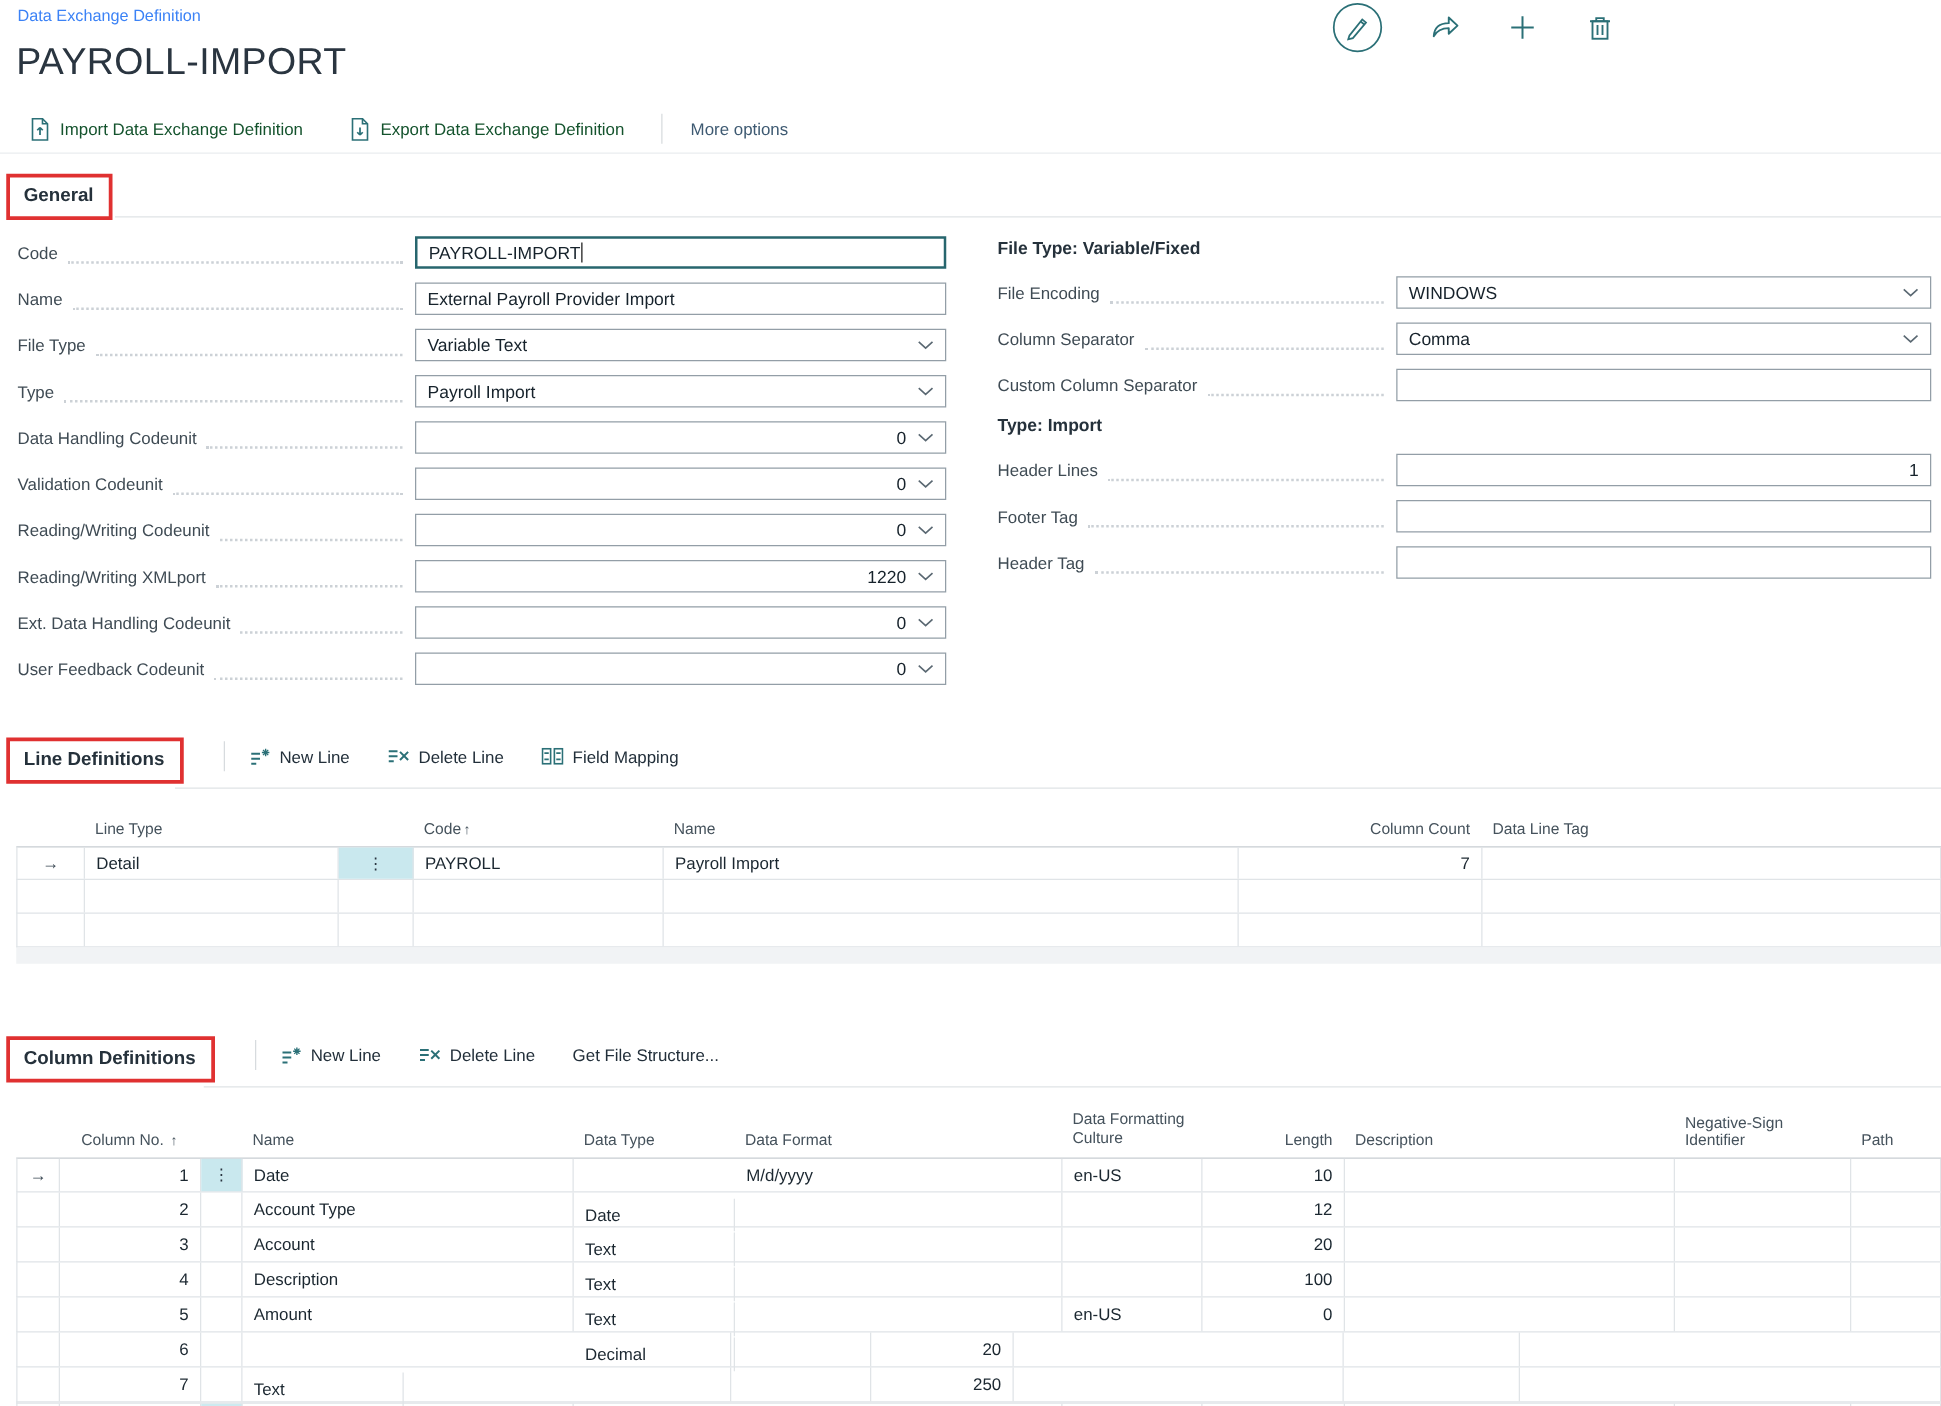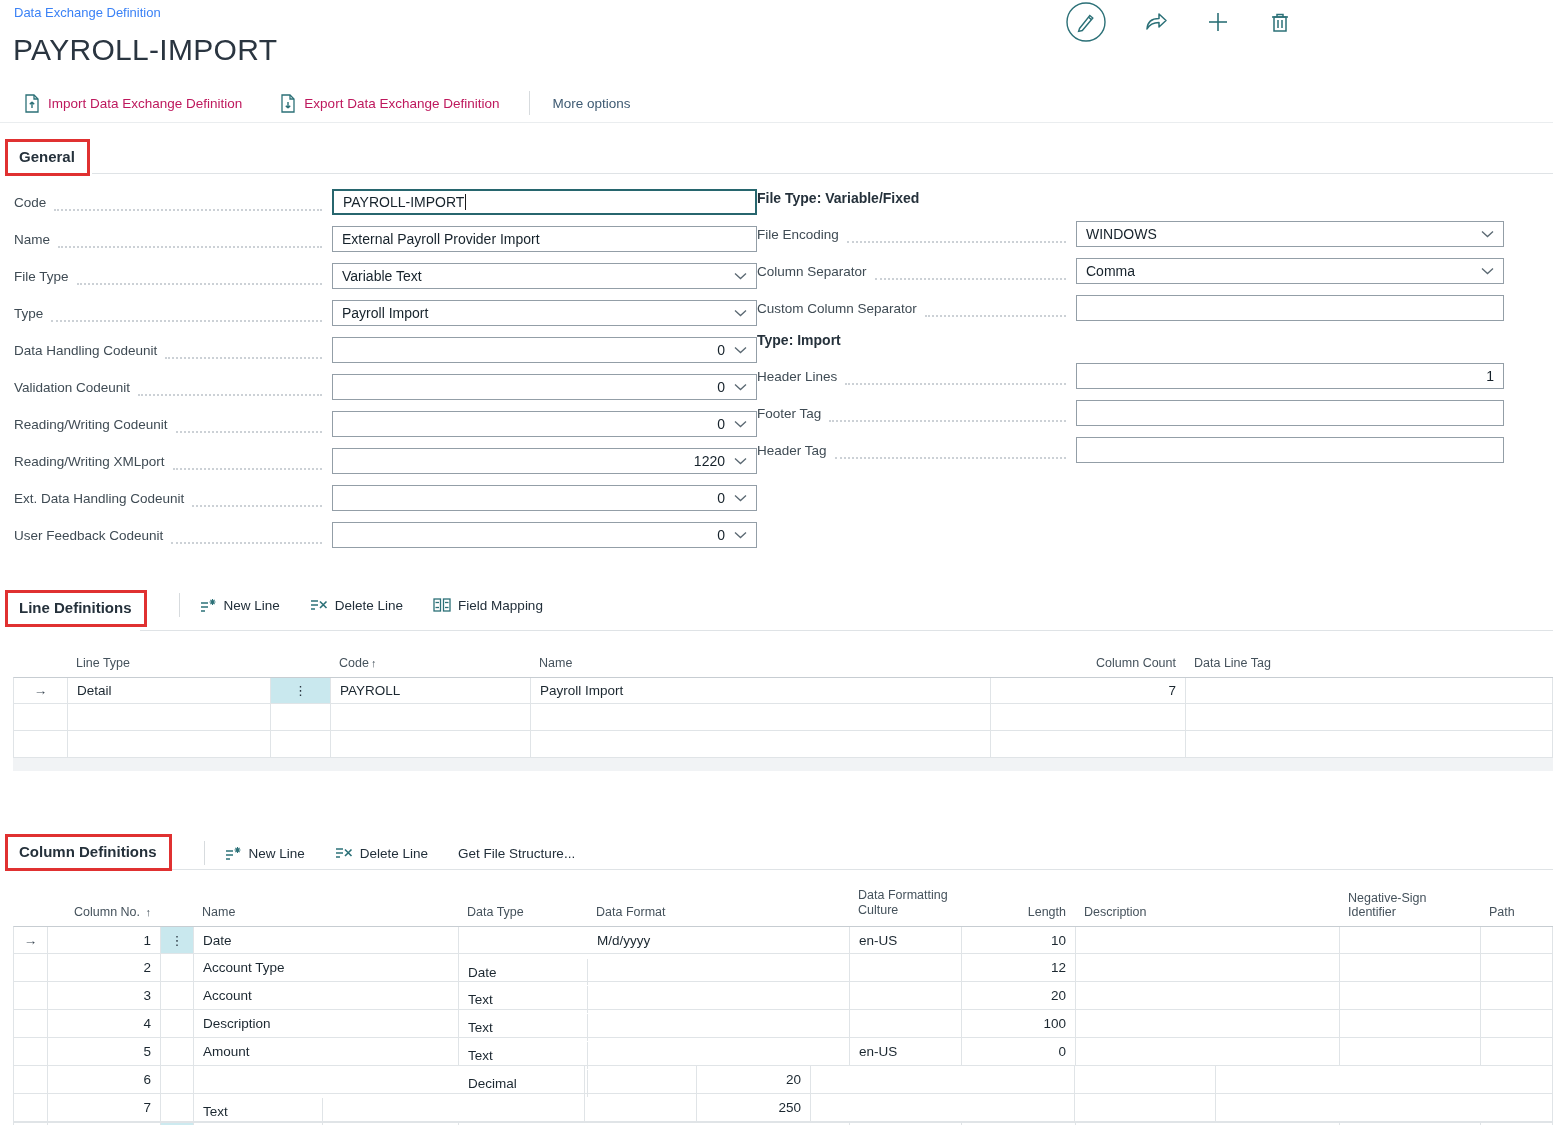--- a/index.html
+++ b/index.html
@@ -12,35 +12,35 @@
   
   .breadcrumb { position:absolute; left:14px; top:5px; font-size:13px; color:#3b82f6; cursor:pointer; }
   .top-icons { position:absolute; left:1064px; top:0; display:flex; align-items:center; }
   .icon-btn { display:flex; align-items:center; justify-content:center; cursor:pointer; }
   .pencil-circle { width:44px; height:44px; margin-right:17px; }
   .ticon { width:26px; height:26px; margin:0 18px; }
   .page-title { position:absolute; left:13px; top:33px; font-size:30px; font-weight:300; color:#2a3540; letter-spacing:0.3px; }
   
   .actionbar { position:absolute; left:0; top:90px; width:1553px; height:33px; border-bottom:1px solid #eaedef; }
   .actionbar-inner { display:flex; align-items:center; height:26px; margin-left:24px; font-size:13.5px; }
-  .act-item { display:flex; align-items:center; gap:8px; color:#be185d; cursor:pointer; margin-right:38px; }
+  .act-item { display:flex; align-items:center; gap:8px; color:#14532d; cursor:pointer; margin-right:38px; }
   .act-sep { width:1px; height:24px; background:#d7dbde; margin:0 22px 0 -8px; }
   .more-options { color:#3e5a72; cursor:pointer; }
   
   .sec-head { position:absolute; left:0; display:flex; align-items:center; }
   .red-box { border:3px solid #e03131; padding:6px 12px 8px 11px; margin-left:5px;
              font-size:15px; font-weight:700; color:#25313b; background:#fff; position:relative; z-index:2; white-space:nowrap; }
   .sec-rule { position:absolute; right:0; bottom:5px; height:1px; background:#dfe3e6; }
   .sec-toolbar { display:flex; align-items:center; font-size:13.5px; margin-left:12px; margin-bottom:6px; }
   .t-sep { width:1px; height:24px; background:#d7dbde; margin:0 20px; }
   .tool-btn { display:flex; align-items:center; gap:7px; color:#222f3a; cursor:pointer; margin-right:30px; white-space:nowrap; }
   
   .gen-grid { position:absolute; left:14px; top:189px; width:1531px; display:flex; }
   .gen-left { width:743px; }
-  .gen-right { width:747px; }
+  .gen-right { width:747px; margin-left:41px; }
   .frow { display:flex; align-items:center; height:26px; margin-bottom:11px; }
   .flabel { font-size:13.5px; color:#3f4b54; white-space:nowrap; }
   .leader { flex:1; border-bottom:2px dotted #ccd1d6; margin:8px 10px 0 8px; height:10px; }
   .fbox { width:425px; height:26px; border:1px solid #939ea7; background:#fff; display:flex;
           align-items:center; padding:0 9px; font-size:14px; color:#16222b; flex:none; cursor:text; }
   .gen-right .fbox { width:428px; }
   .fbox.focused { border:2px solid #27666e; }
   .caret { width:1px; height:16px; background:#1a1a1a; margin-left:1px; }
   .chev { margin-left:auto; flex:none; display:flex; cursor:pointer; }
   .fbox .num { margin-left:auto; }
@@ -395,21 +395,21 @@
       <div class="ld-lt"></div>
       <div class="ld-dots"></div>
     <div class="ld-code"></div>
       <div class="ld-name"></div>
       <div class="ld-cc"></div>
       <div class="ld-tag"></div>
   </div>
   <div class="ld-foot"></div>
 </div>
 
-<div class="sec-head" style="top:823px; width:1553px; height:48px;align-items:flex-end;">
+<div class="sec-head" style="top:823px; width:1553px; height:48px;">
   <div class="sec-rule" style="left:163px; bottom:1px;"></div>
   <div class="red-box">Column Definitions</div>
   <div class="sec-toolbar">
     <div class="t-sep"></div>
     <div class="tool-btn">
       <span>
         <svg width="17" height="15" viewBox="0 0 17 15" fill="none" stroke="#2b7077" stroke-width="1.5">
           <line x1="1" y1="5" x2="8" y2="5"></line>
             <line x1="1" y1="9" x2="8" y2="9"></line>
             <line x1="1" y1="13" x2="5" y2="13"></line>
@@ -431,21 +431,21 @@
     </div>
     <div class="tool-btn">
       <span>Get File Structure...</span>
     </div>
   </div>
 </div>
 
 <div class="tbl" style="top:884px; width:1540px;">
   <div class="thead" style="height:42px;">
     <div class="cd-ind"></div>
-    <div class="cd-no hd-r" style="text-align:right;display:block;margin-top:24px;"><span>Column No.</span> <span class="sort-arrow">↑</span></div>
+    <div class="cd-no hd-r" style="text-align:center;display:block;margin-top:24px;"><span>Column No.</span> <span class="sort-arrow">↑</span></div>
     <div class="cd-dots"></div>
     <div class="cd-nm">Name</div>
     <div class="cd-dt">Data Type</div>
     <div class="cd-df">Data Format</div>
     <div class="cd-cu">Data Formatting Culture</div>
     <div class="cd-len hd-r" style="text-align:right;display:block;">Length</div>
     <div class="cd-desc">Description</div>
     <div class="cd-neg">Negative-Sign Identifier</div>
     <div class="cd-path">Path</div>
   </div>

